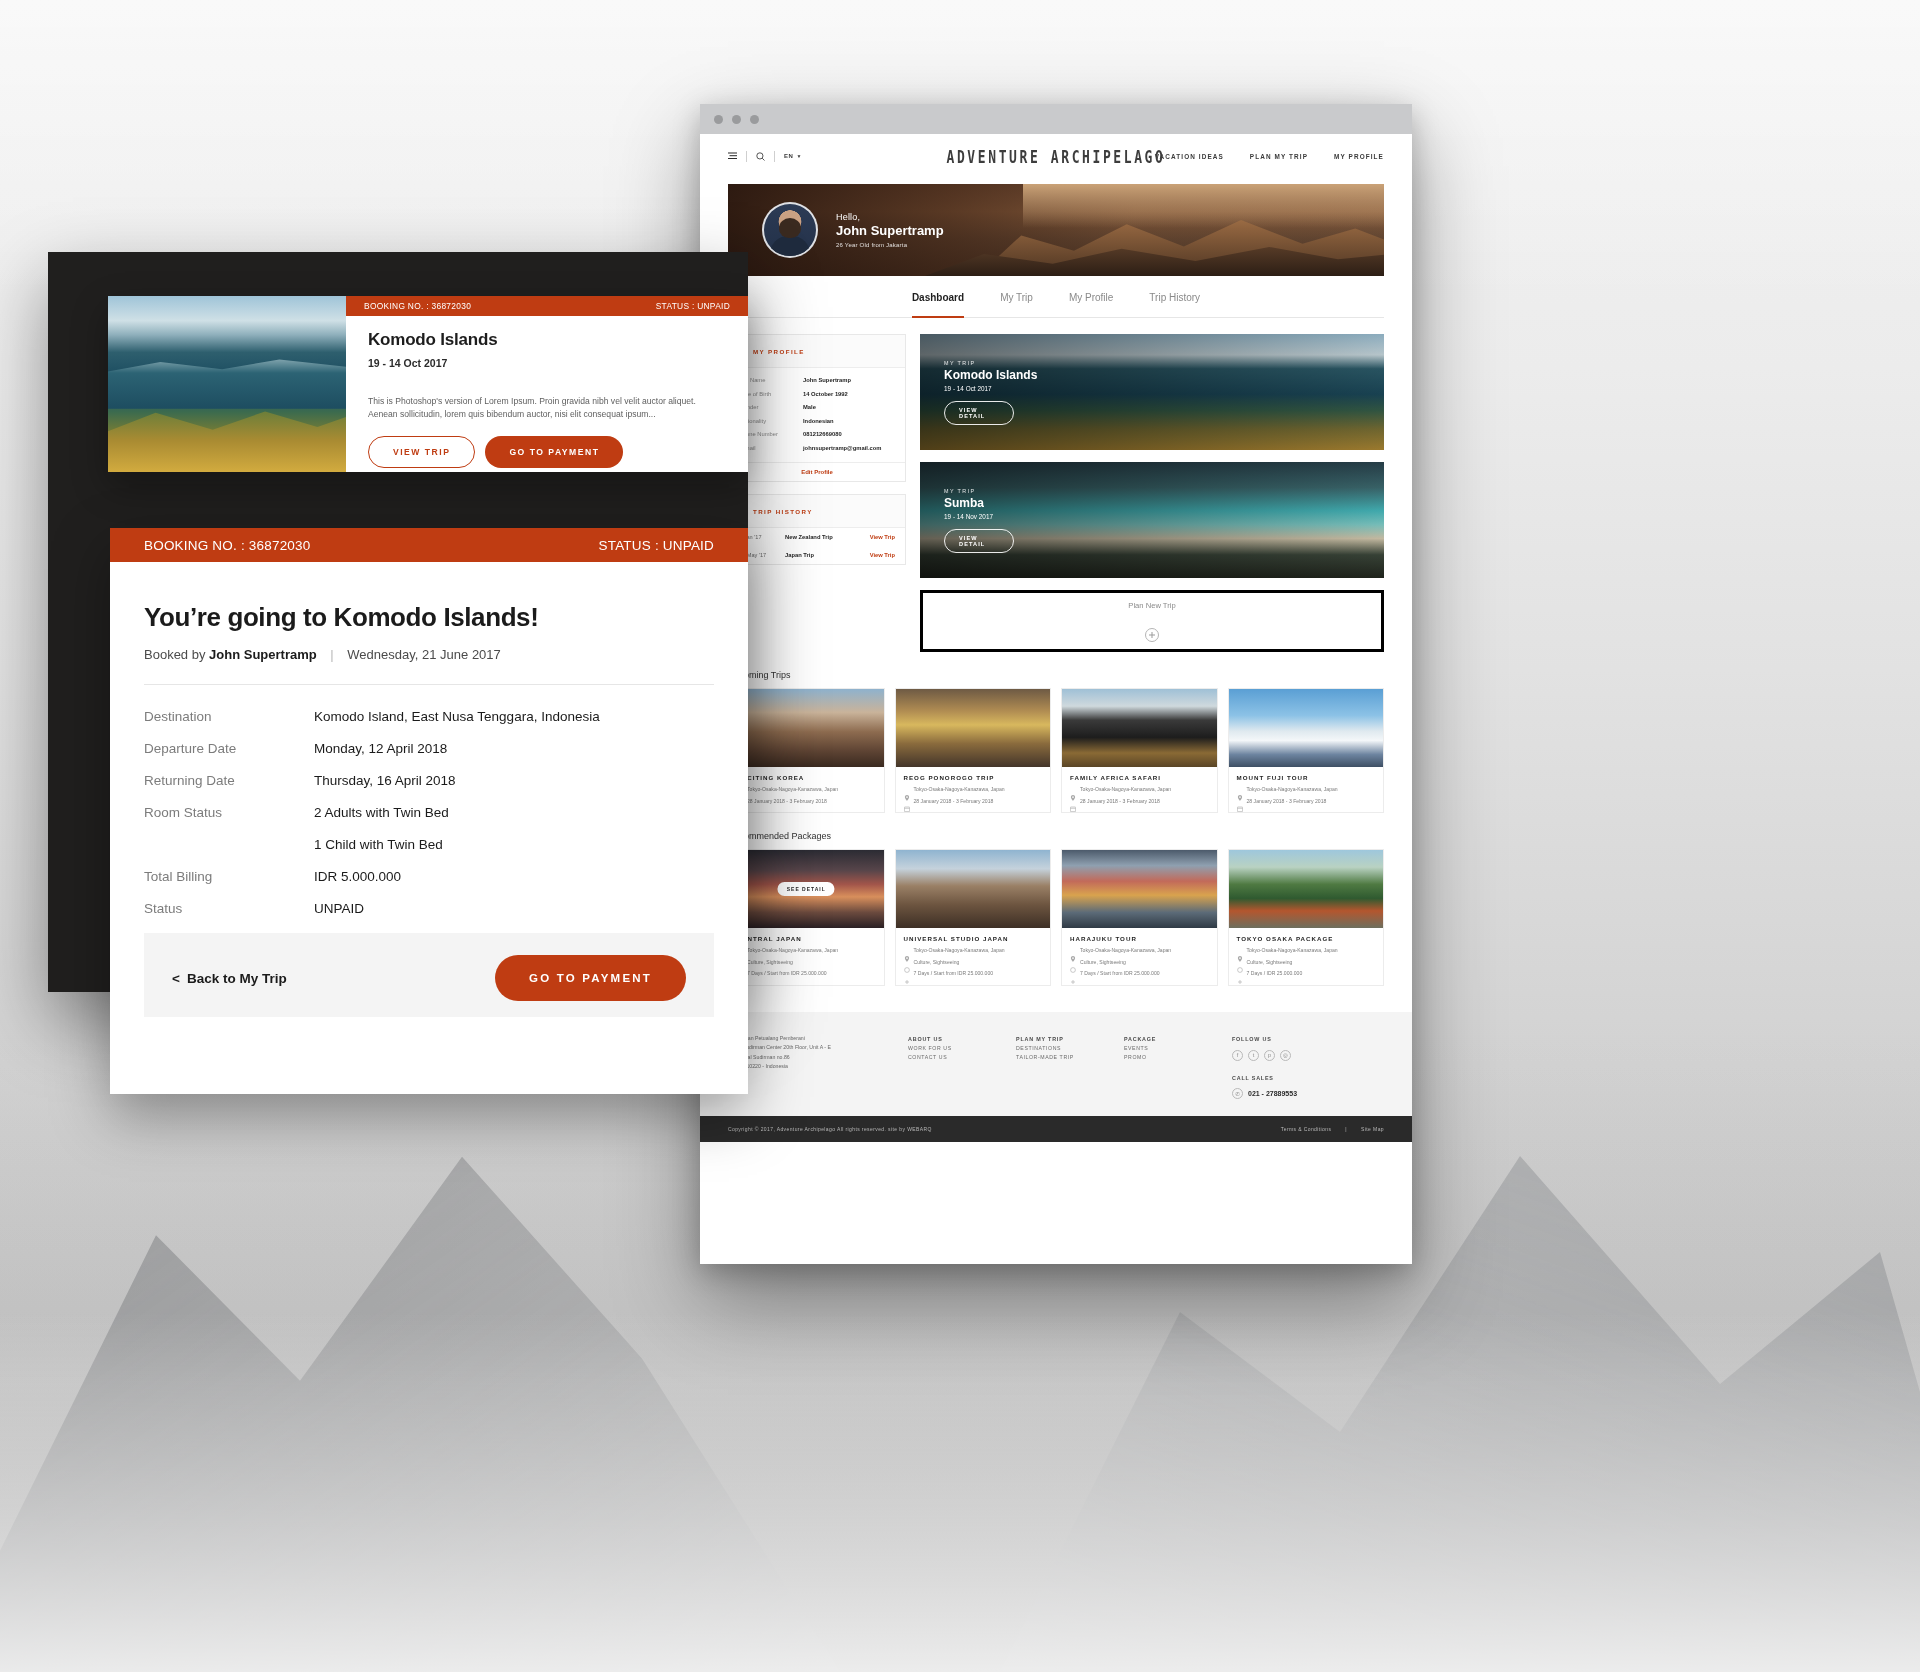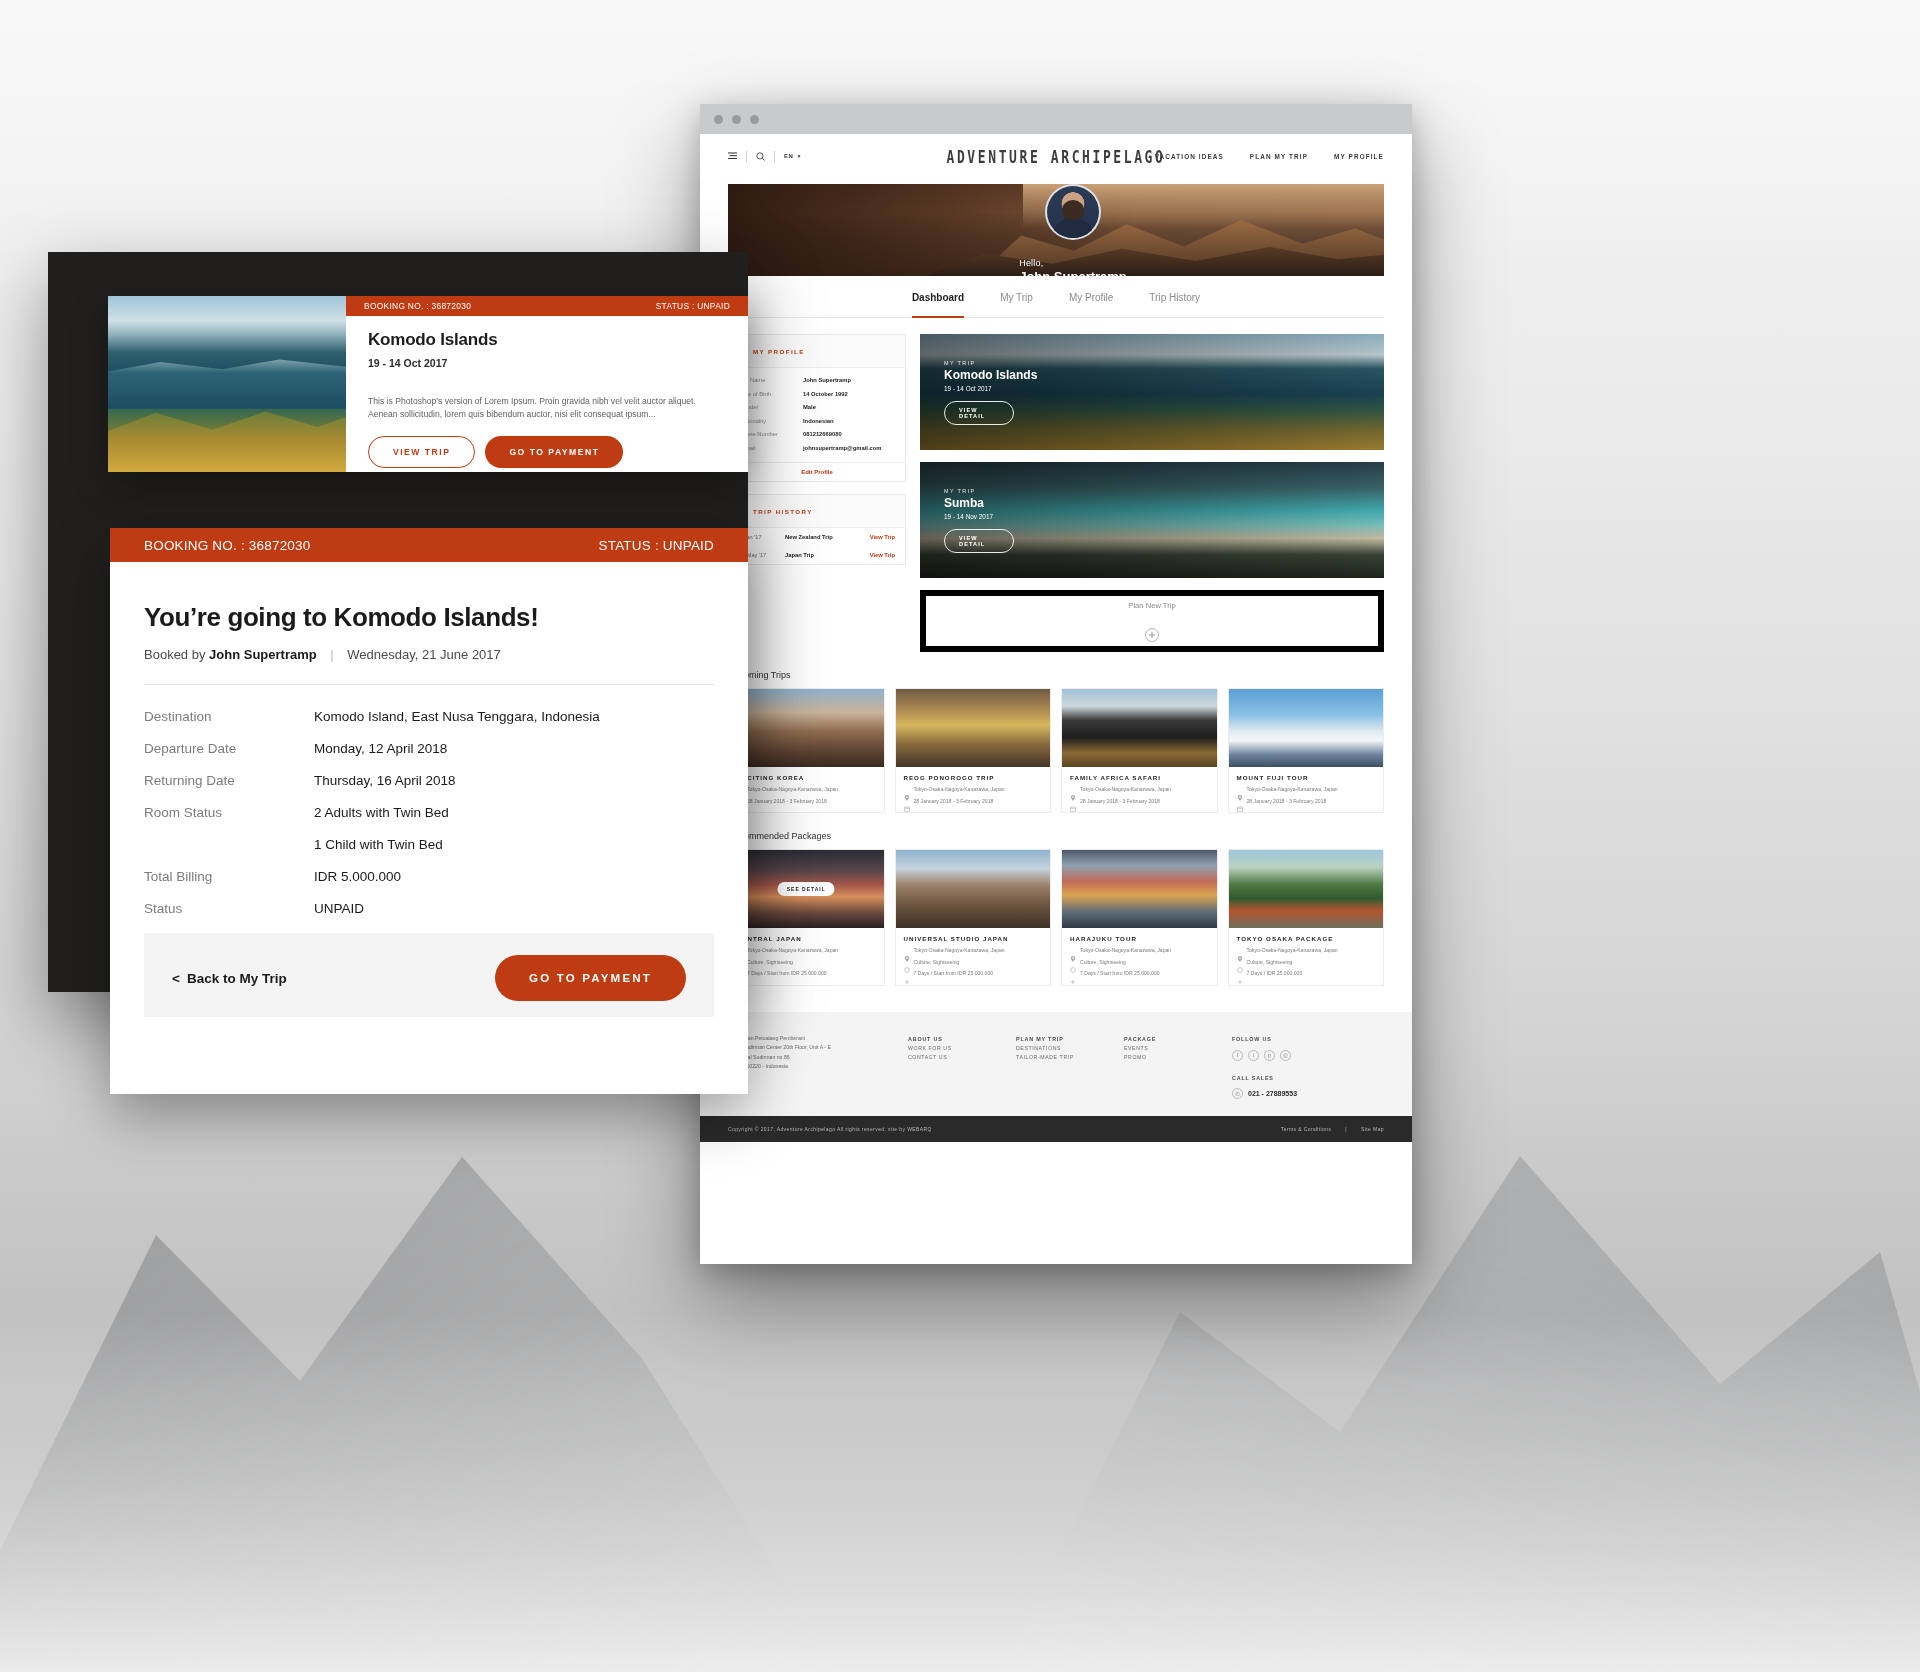--- a/index.html
+++ b/index.html
@@ -101,21 +101,21 @@
   .hero .ridge2 {
     position:absolute; left:30%; right:-5%; bottom:0; height:44px;
     background: linear-gradient(to bottom, #6d4a30, #2c1e15);
     clip-path: polygon(0% 100%, 12% 50%, 26% 72%, 40% 38%, 55% 66%, 70% 34%, 84% 62%, 100% 44%, 100% 100%);
   }
   .hero .sky {
     position:absolute; left:45%; right:0; top:0; height:44px;
     background: linear-gradient(to bottom, #caa277, rgba(202,162,119,0));
   }
   .hero-inner {
-    position: relative; height: 100%; display: flex; align-items: center; padding-left: 34px; gap: 18px; flex-direction: column;
+    position: relative; height: 100%; display: flex; align-items: center; padding-left: 34px; gap: 18px;
   }
   .avatar {
     width: 56px; height: 56px; border-radius: 50%; flex: 0 0 56px;
     border: 2px solid rgba(255,255,255,.85);
     background:
       radial-gradient(circle at 50% 34%, #caa183 0 26%, rgba(202,161,131,0) 27%),
       linear-gradient(to bottom, #2c3b55 0%, #24324a 100%);
     position: relative; overflow: hidden;
   }
   .avatar::after{
@@ -186,21 +186,21 @@
   .img-komodo {
     background:
       linear-gradient(to bottom, #9fc4d8 0%, #cfe0e6 18%, #2e5f6e 30%, #1c4a5c 52%, #37604a 66%, #7d7336 82%, #b08a34 100%);
   }
   .img-sumba {
     background:
       linear-gradient(to bottom, #2b4550 0%, #3f6e74 22%, #49c0c4 42%, #86d7d2 54%, #ddd2b6 66%, #3e4a3d 80%, #23281f 100%);
     justify-content: center;
   }
   .plannew {
-    border: 6px solid #000000; height: 62px; display:flex; flex-direction:column;
+    border: 3px solid #000000; height: 62px; display:flex; flex-direction:column;
     align-items:center; justify-content:center; gap:18px; color:#8b8b8b;
   }
   .plannew .lbl { font-size: 7.6px; }
   .plannew .plus {
     width: 14px; height: 14px; border-radius: 50%; border: 1px solid #b5b5b5;
     position: relative;
   }
   .plannew .plus::before, .plannew .plus::after {
     content:""; position:absolute; background:#9b9b9b;
   }

